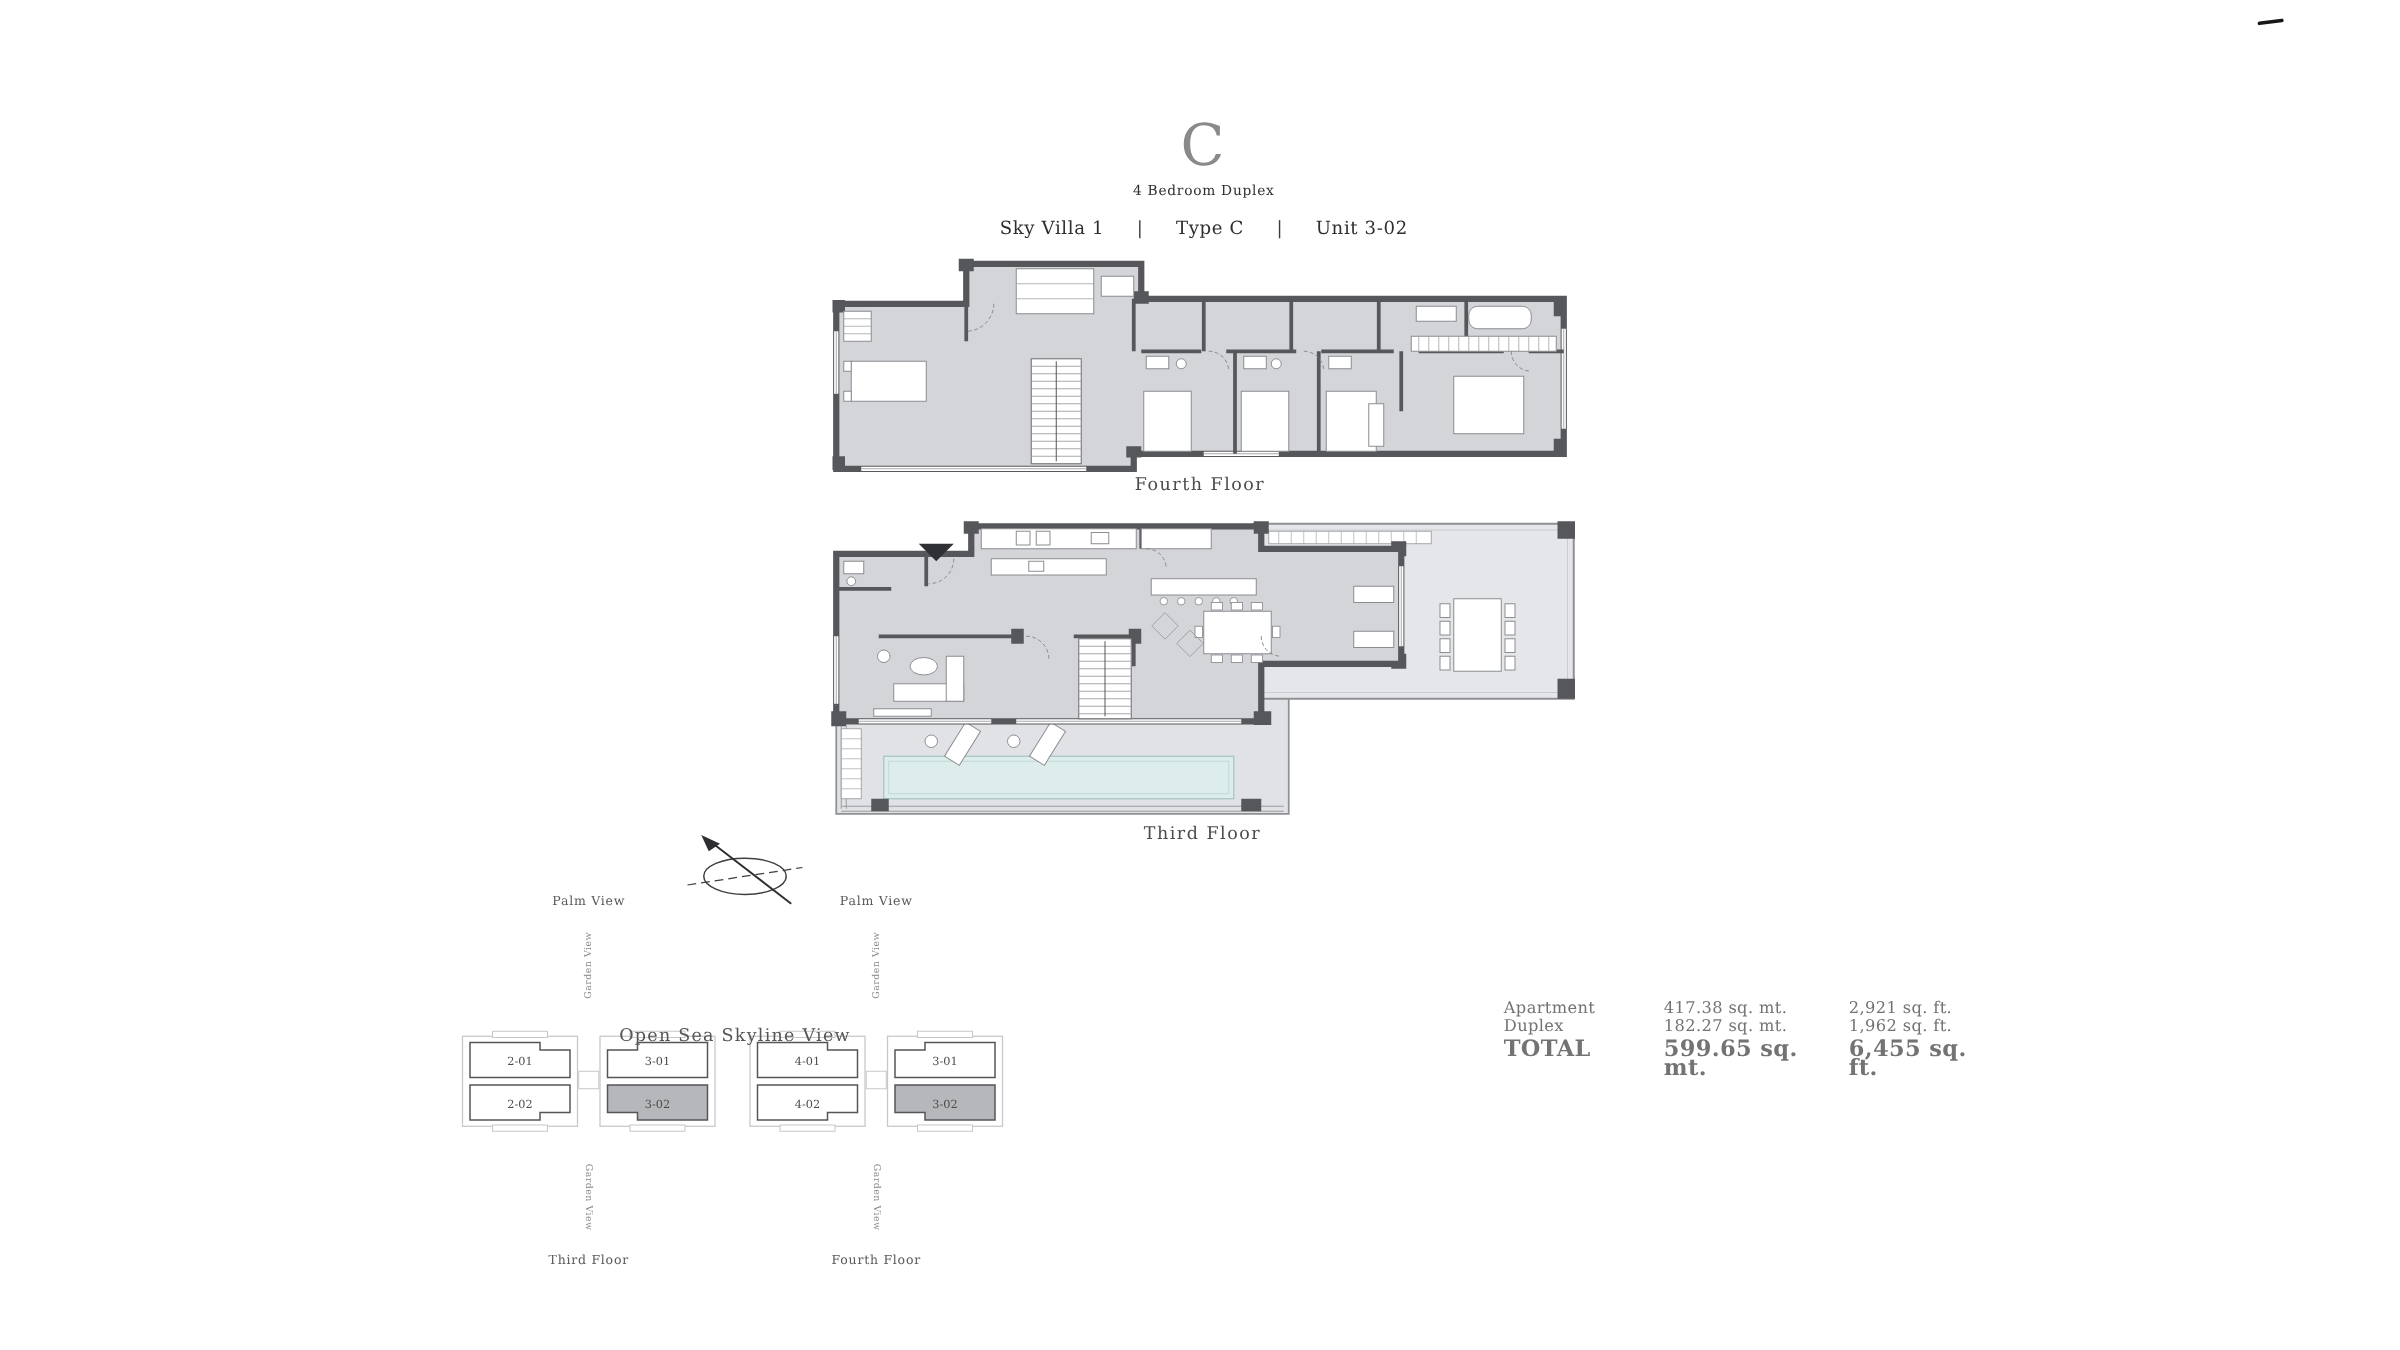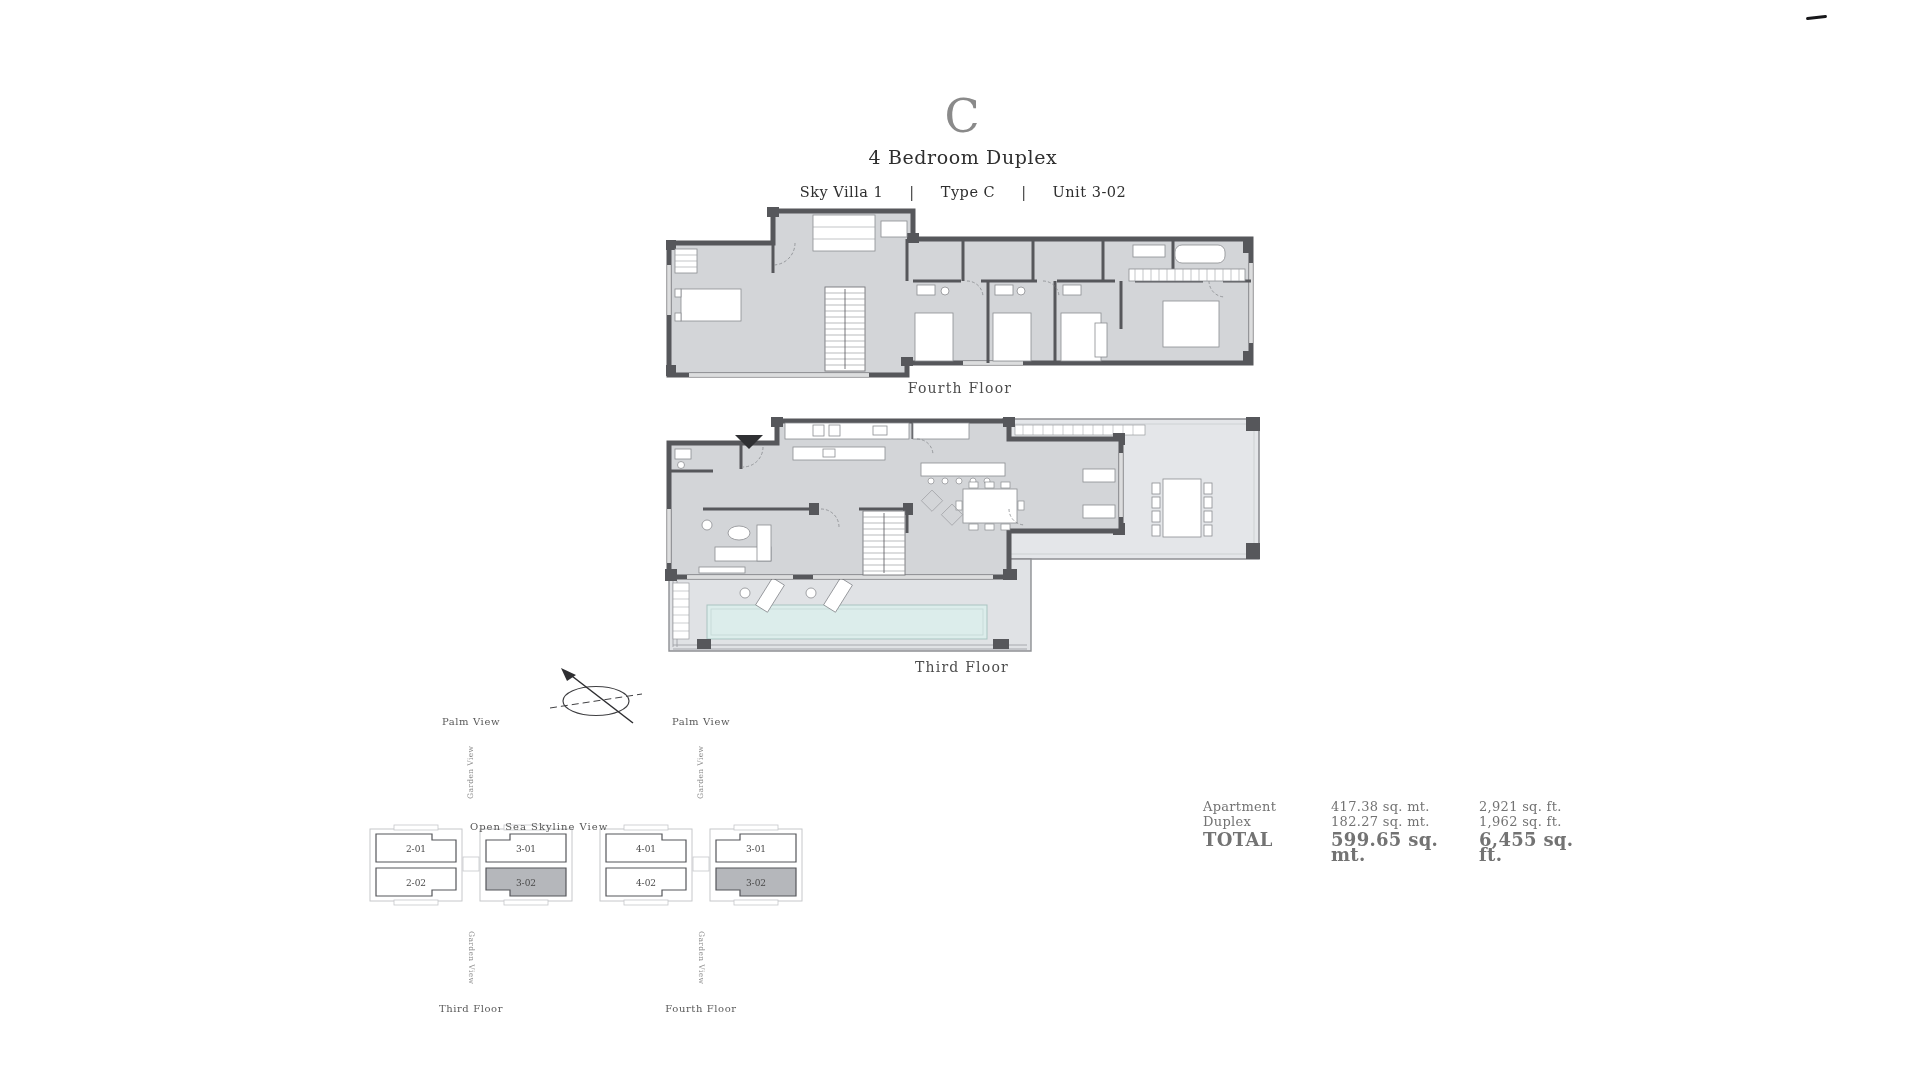--- a/index.html
+++ b/index.html
@@ -3,34 +3,34 @@
 <meta charset="utf-8">
 <style>
   html,body{margin:0;padding:0;background:#ffffff;}
   body{width:1920px;height:1080px;position:relative;overflow:hidden;
        font-family:"DejaVu Serif", serif;color:#4a4a4a;}
   .abs{position:absolute;}
 
   
   .header{left:663px;top:92px;width:600px;text-align:center;}
   .plan-letter{font-size:46px;color:#8a8a8a;line-height:48px;letter-spacing:2px;}
-  .plan-title{font-size:19px;color:#2e2e2e;margin-top:6px;letter-spacing:0.6px;}
+  .plan-title{font-size:11px;color:#2e2e2e;margin-top:6px;letter-spacing:0.6px;}
   .plan-subtitle{font-size:14.5px;color:#2e2e2e;margin-top:16px;letter-spacing:0.5px;}
   .plan-subtitle .sep{display:inline-block;margin:0 26px;color:#3c3c3c;}
 
   .floor-label{width:600px;text-align:center;font-size:14px;color:#4c4c4c;letter-spacing:1.2px;}
 
   
   .key-plan{display:flex;flex-direction:column;align-items:center;width:238px;}
   .kp-top,.kp-bottom{font-size:10px;color:#5a5a5a;letter-spacing:0.6px;line-height:11px;}
   .kp-mid{display:flex;flex-direction:column;align-items:center;}
   .kp-side{width:14px;font-size:7.5px;color:#8a8a8a;letter-spacing:0.4px;
            writing-mode:vertical-rl;transform:rotate(180deg);text-align:center;height:90px;line-height:13px;}
   .kp-side.right{transform:none;}
-  .sea-label{left:470px;top:821px;width:236px;text-align:left;font-size:10px;color:#555;letter-spacing:1px;}
+  .sea-label{left:470px;top:821px;width:236px;text-align:center;font-size:14px;color:#555;letter-spacing:1px;}
 
   
   .area-table{left:1203px;top:799px;width:380px;font-size:13px;color:#737373;}
   .area-row{display:grid;grid-template-columns:128px 148px auto;line-height:15px;letter-spacing:0.3px;}
   .area-row.total{font-weight:bold;padding-top:3px;font-size:18px;}
 
   .dash-mark{left:1806px;top:16px;width:21px;height:3px;background:#17171a;
              border-radius:2px;transform:rotate(-7deg);}
   svg text{font-family:"DejaVu Serif", serif;}
 </style>

